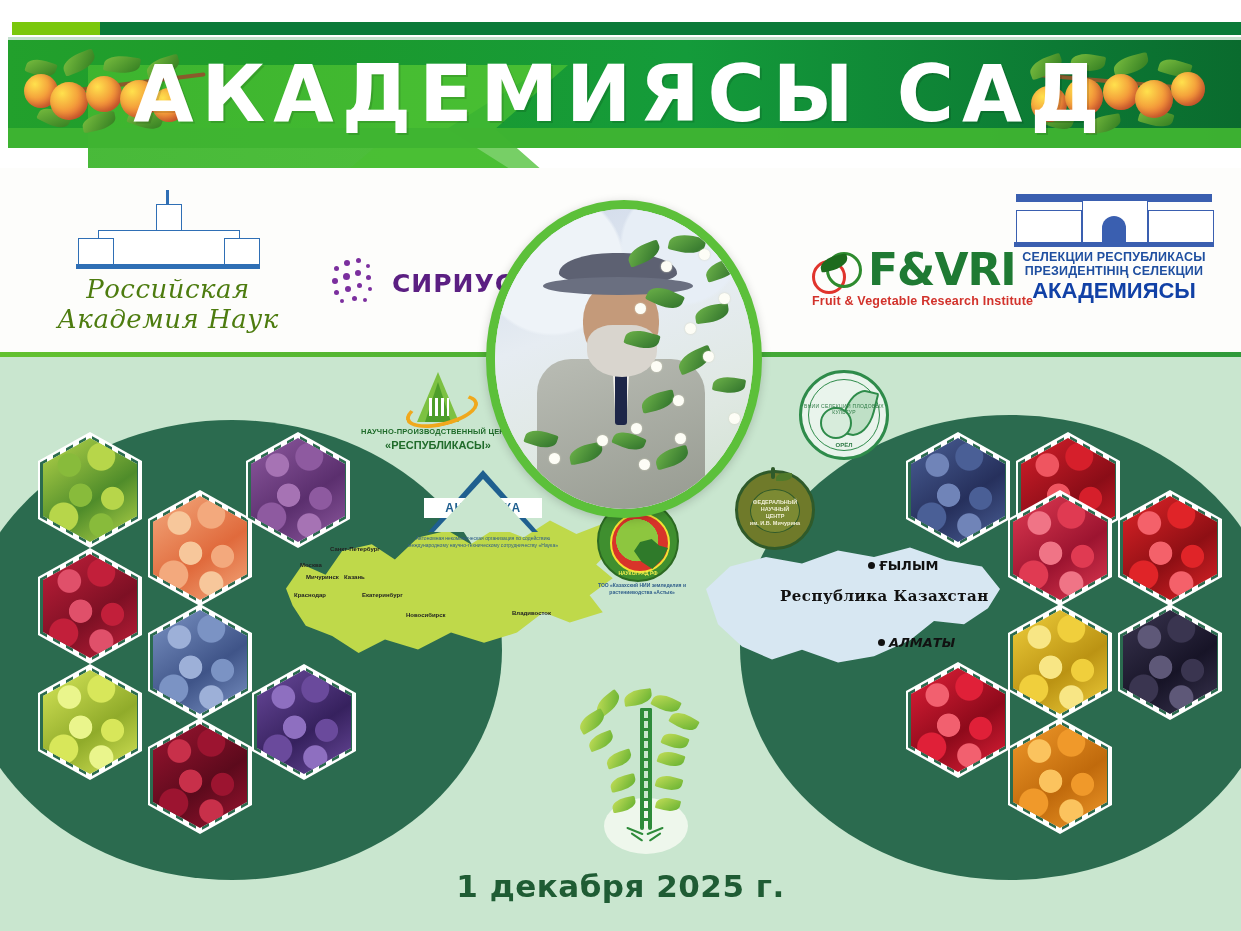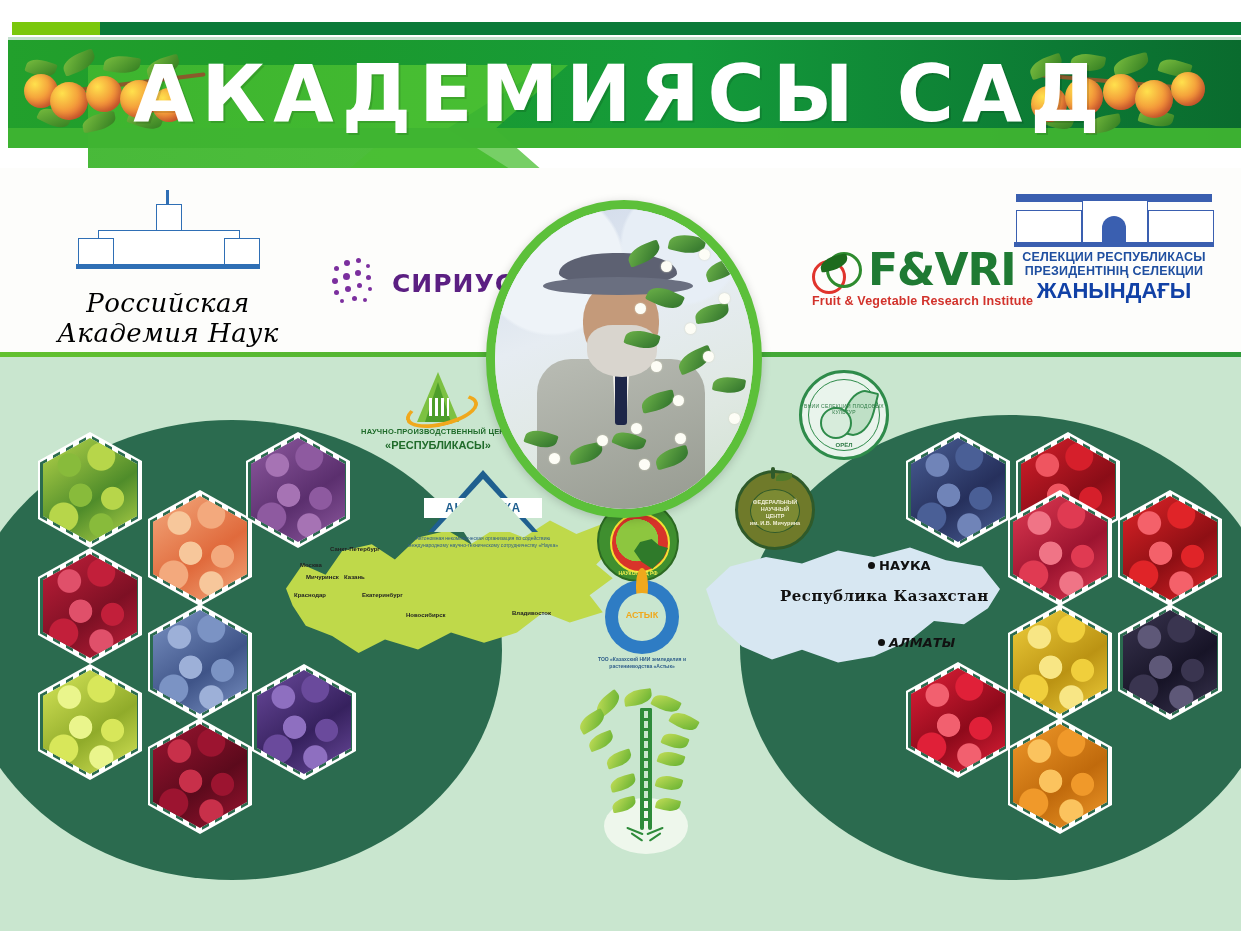--- a/index.html
+++ b/index.html
@@ -36,22 +36,22 @@
   .logorow{position:absolute;left:0;top:168px;width:1241px;height:188px;background:#fdfdfb;}
   .ras{position:absolute;left:18px;top:32px;width:300px;text-align:center;}
   .ras-bldg{position:relative;margin:0 auto;width:180px;height:72px;}
   .rb{position:absolute;background:#fff;border:1.6px solid #2f6fb5;}
   .rb-tower{left:78px;top:4px;width:24px;height:48px;}
   .rb-spire{left:88px;top:-10px;width:3px;height:16px;background:#2f6fb5;border:none;}
   .rb-main{left:20px;top:30px;width:140px;height:34px;}
   .rb-l{left:0px;top:38px;width:34px;height:26px;}
   .rb-r{left:146px;top:38px;width:34px;height:26px;}
   .rb-base{left:-2px;top:64px;width:184px;height:5px;background:#2f6fb5;border:none;}
-  .ras-name{font-family:"DejaVu Serif",serif;font-style:italic;font-size:26px;color:#000000;
-        margin-top:16px;letter-spacing:.5px;}
+  .ras-name{font-family:"DejaVu Serif",serif;font-style:italic;font-size:26px;color:#4d7c0f;
+        margin-top:2px;letter-spacing:.5px;}
   .sirius{position:absolute;left:330px;top:88px;display:flex;align-items:center;gap:8px;}
   .sirius-dots{position:relative;width:54px;height:54px;}
   .sdot{position:absolute;border-radius:50%;background:#7b2f9e;}
   .sirius-word{font-weight:bold;font-size:25px;color:#5b1f82;letter-spacing:1px;
         font-family:"DejaVu Sans",sans-serif;}
   .fvri{position:absolute;left:812px;top:80px;text-align:left;}
   .fvri-top{display:flex;align-items:center;gap:6px;}
   .fvri-mark{position:relative;width:50px;height:44px;}
   .ring-r{position:absolute;left:0;top:12px;width:28px;height:28px;border:3px solid #e0342c;border-radius:50%;}
   .ring-g{position:absolute;left:14px;top:4px;width:30px;height:30px;border:3px solid #2e8b2e;border-radius:50%;}
@@ -322,21 +322,21 @@
       <div class="kaz-bldg">
         <div class="kz kz-roof"></div>
           <div class="kz kz-l"></div>
           <div class="kz kz-r"></div>
         <div class="kz kz-mid"></div>
           <div class="kz kz-arch"></div>
           <div class="kz kz-ft"></div>
       </div>
       <div class="kaz-l1">СЕЛЕКЦИИ РЕСПУБЛИКАСЫ</div>
       <div class="kaz-l2">ПРЕЗИДЕНТІНІҢ СЕЛЕКЦИИ</div>
-      <div class="kaz-l4">ЖАНЫНДАҒЫ</div>
+      <div class="kaz-l4">АКАДЕМИЯСЫ</div>
     </div>
   </div>
 
   <div class="body-bg"></div>
   <div class="body-rule"></div>
   <div class="blob-l"></div>
   <div class="blob-r"></div>
 
   <div class="wm">&nbsp;</div>
   <div class="wm2">&nbsp;</div>
@@ -349,21 +349,21 @@
     <div class="ru-city" style="left:58px;top:74px;">Казань</div>
     <div class="ru-city" style="left:8px;top:92px;">Краснодар</div>
     <div class="ru-city" style="left:76px;top:92px;">Екатеринбург</div>
     <div class="ru-city" style="left:120px;top:112px;">Новосибирск</div>
     <div class="ru-city" style="left:226px;top:110px;">Владивосток</div>
   </div>
 
   <div class="map-kz">
     <div class="kz-shape"></div>
     <div class="kz-label">Республика Казахстан</div>
-    <div class="kz-city astana"><span class="kz-dot"></span><span>НАУКА</span></div>
+    <div class="kz-city astana"><span class="kz-dot"></span><span>ҒЫЛЫМ</span></div>
     <div class="kz-city almaty"><span class="kz-dot"></span><span>АЛМАТЫ</span></div>
   </div>
 
   <div class="bodylogo npc">
     <div class="npc-mark">
       <div class="npc-tri"></div>
         <div class="npc-tri2"></div>
       <div class="npc-swoosh"></div>
         <div class="npc-bars"></div>
     </div>
@@ -406,25 +406,20 @@
       <div class="fnc-t">
         <div>ФЕДЕРАЛЬНЫЙ</div>
         <div>НАУЧНЫЙ</div>
         <div>ЦЕНТР</div>
         <div>им. И.В. Мичурина</div>
       </div>
     </div>
   </div>
 
   <div class="bodylogo astyk">
-    <div class="astyk-gear">
-      <div class="ag-wheat"></div>
-        <div class="ag-in"></div>
-      <div class="ag-t">АСТЫК</div>
-    </div>
     <div class="astyk-sub">ТОО «Казахский НИИ земледелия и растениеводства «Астык»</div>
   </div>
 
   <div class="portrait">
     <div class="pt-sky"></div>
     <div class="pt-body"></div>
     <div class="pt-shirt"></div>
     <div class="pt-tie"></div>
     <div class="pt-face"></div>
     <div class="pt-beard"></div>
@@ -580,13 +575,14 @@
         <div class="dashmask"></div>
         <div class="inner" style="background: radial-gradient(circle at 28% 26%, rgb(242, 96, 111) 0px, rgb(242, 96, 111) 11%, transparent 12%), radial-gradient(circle at 62% 18%, rgb(224, 32, 56) 0px, rgb(224, 32, 56) 13%, transparent 14%), radial-gradient(circle at 40% 55%, rgb(242, 96, 111) 0px, rgb(242, 96, 111) 14%, transparent 15%), radial-gradient(circle at 74% 58%, rgb(224, 32, 56) 0px, rgb(224, 32, 56) 12%, transparent 13%), radial-gradient(circle at 22% 76%, rgb(224, 32, 56) 0px, rgb(224, 32, 56) 13%, transparent 14%), radial-gradient(circle at 62% 84%, rgb(242, 96, 111) 0px, rgb(242, 96, 111) 11%, transparent 12%), linear-gradient(145deg, rgb(224, 32, 56) 0%, rgb(142, 10, 27) 58%, rgb(224, 32, 56) 100%);"></div>
       </div>
       <div class="hex" style="left: 1008px; top: 718px;">
         <div class="dash"></div>
         <div class="dashmask"></div>
         <div class="inner" style="background: radial-gradient(circle at 28% 26%, rgb(251, 195, 94) 0px, rgb(251, 195, 94) 11%, transparent 12%), radial-gradient(circle at 62% 18%, rgb(240, 153, 42) 0px, rgb(240, 153, 42) 13%, transparent 14%), radial-gradient(circle at 40% 55%, rgb(251, 195, 94) 0px, rgb(251, 195, 94) 14%, transparent 15%), radial-gradient(circle at 74% 58%, rgb(240, 153, 42) 0px, rgb(240, 153, 42) 12%, transparent 13%), radial-gradient(circle at 22% 76%, rgb(240, 153, 42) 0px, rgb(240, 153, 42) 13%, transparent 14%), radial-gradient(circle at 62% 84%, rgb(251, 195, 94) 0px, rgb(251, 195, 94) 11%, transparent 12%), linear-gradient(145deg, rgb(240, 153, 42) 0%, rgb(192, 106, 12) 58%, rgb(240, 153, 42) 100%);"></div>
       </div>
     </div>
 
+  <div class="date">1 декабря 2025 г.</div>
 </div>
 
 </body></html>

